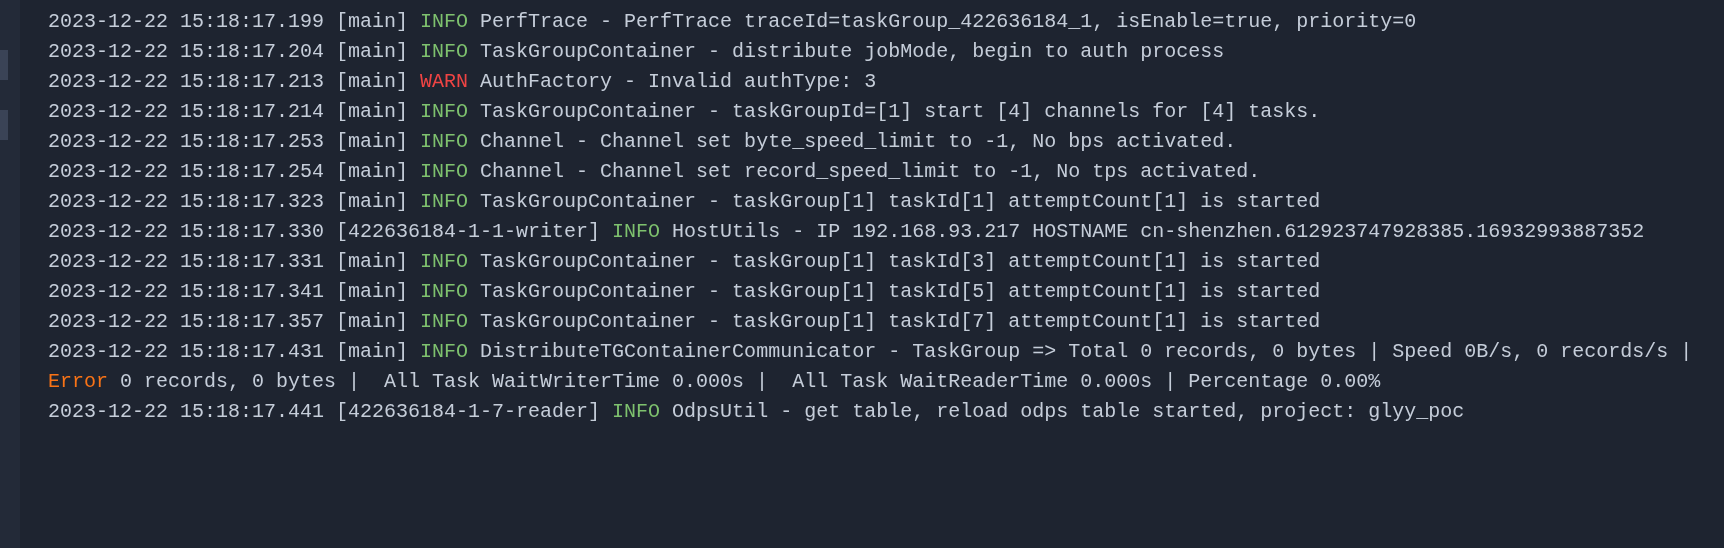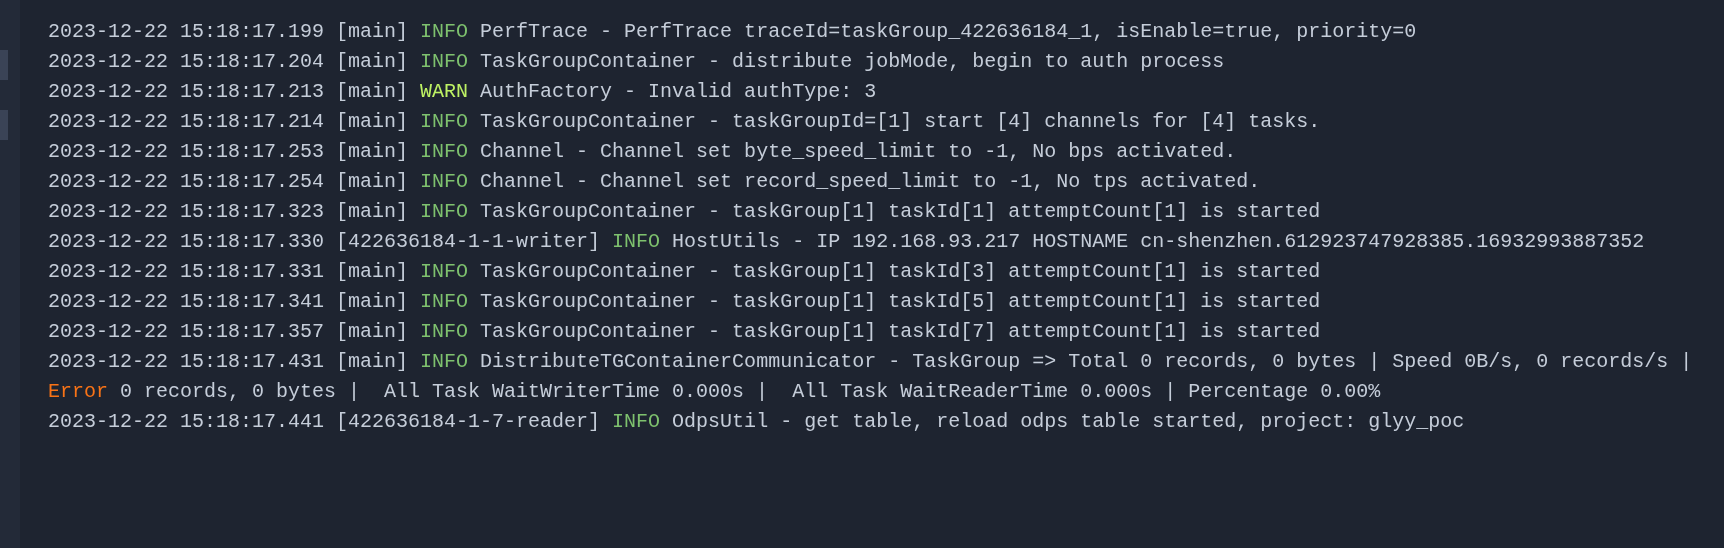--- a/index.html
+++ b/index.html
@@ -21,30 +21,30 @@
     background: #232a38;
   }
   .gutter-mark {
     position: absolute;
     left: 0;
     width: 8px;
     height: 30px;
     background: #3a4356;
   }
   .log-viewport {
-    padding: 17px 8px 6px 48px;
+    padding: 7px 8px 6px 48px;
     white-space: pre-wrap;
     word-break: break-all;
   }
   .log-line {
     display: block;
   }
   .ts, .thread, .msg { color: #c5cdd9; }
   .level-info { color: #7ec16e; }
-  .level-warn { color: #bef264; }
+  .level-warn { color: #ef4444; }
   .error-word { color: #f97316; }
 </style>
 </head>
 <body>
 
 <div class="gutter">
   <div id="gutter-marks">
       <div class="gutter-mark" style="top: 50px;"></div>
       <div class="gutter-mark" style="top: 110px;"></div>
     </div>

